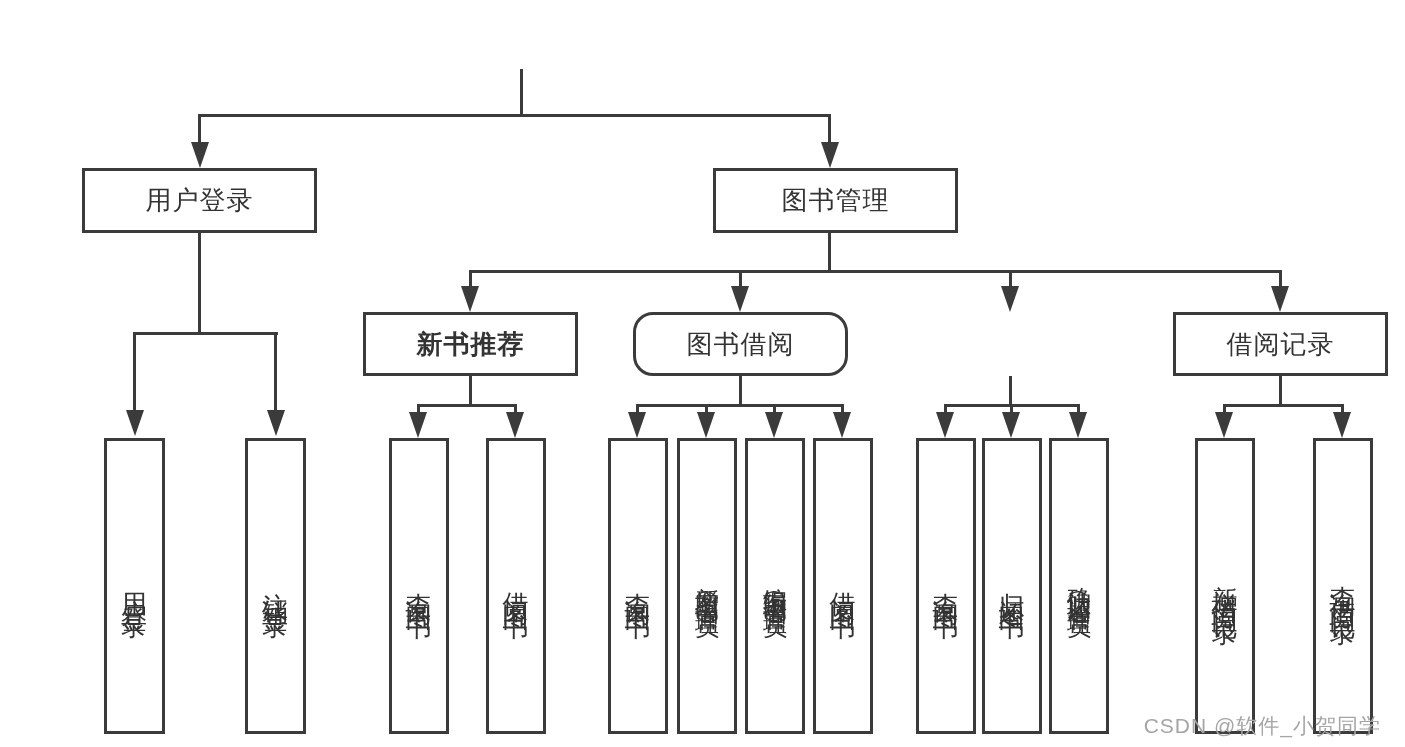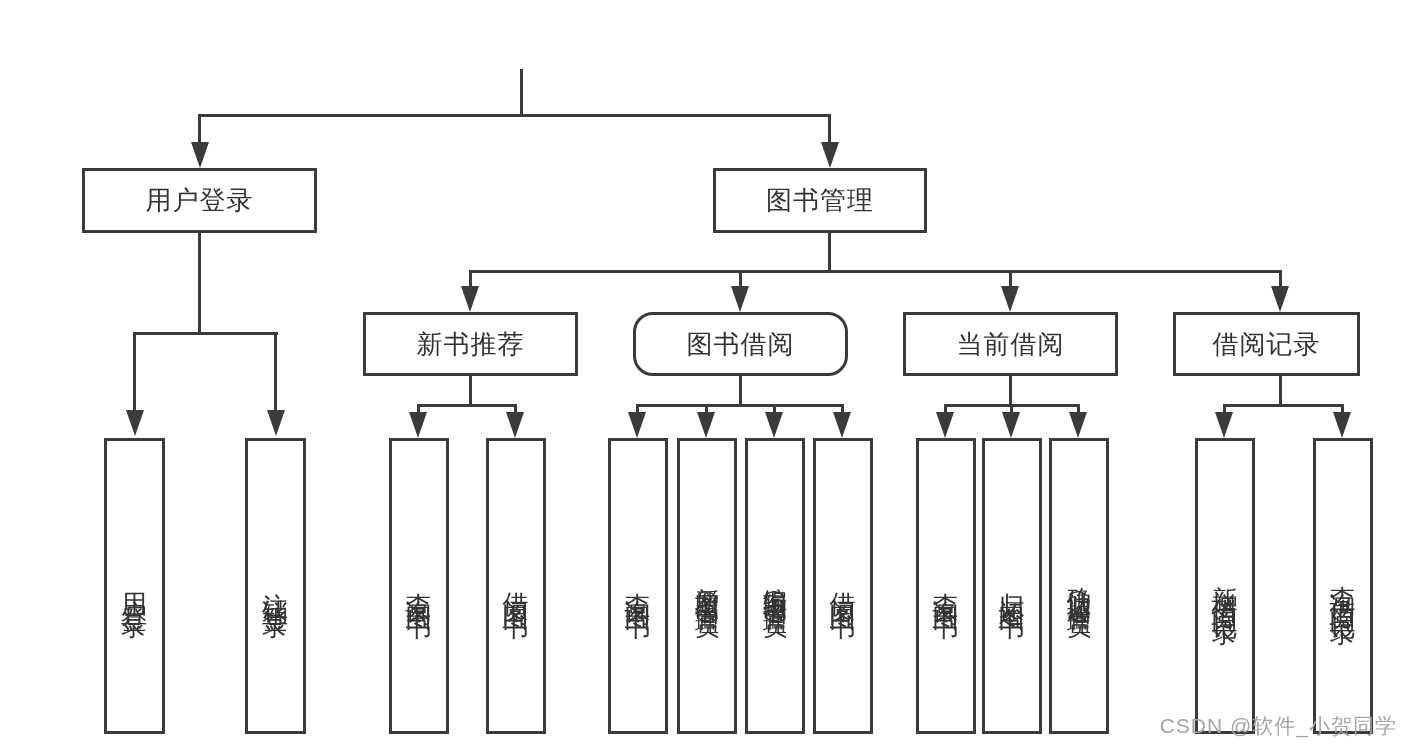--- a/index.html
+++ b/index.html
@@ -19,41 +19,41 @@
     font-size:26px;color:#333;letter-spacing:7px;line-height:1;
   }
   .box-v.dense span{font-size:24px;letter-spacing:4px;}
   .vline,.hline{position:absolute;background:#3b3b3b;}
   .tri{
     position:absolute;width:0;height:0;
     border-left:9px solid transparent;border-right:9px solid transparent;
     border-top:26px solid #3b3b3b;
   }
   #watermark{
-    position:absolute;top:712px;right:8px;font-size:21px;color:#a5a5a5;
+    position:absolute;top:712px;right:24px;font-size:21px;color:#a5a5a5;
     letter-spacing:1px;white-space:nowrap;z-index:5;
   }
 </style>
 </head>
 <body>
 
 <div id="stage">
 
 
   <div class="vline" style="left:520px;top:69px;width:3px;height:48px;"></div>
   <div class="hline" style="left:199px;top:114px;width:632px;height:3px;"></div>
   <div class="vline" style="left:198px;top:114px;width:3px;height:34px;"></div>
   <div class="tri" style="left:191px;top:142px;"></div>
   <div class="vline" style="left:828px;top:114px;width:3px;height:34px;"></div>
   <div class="tri" style="left:821px;top:142px;"></div>
 
   <div class="box box-h" style="left:82px;top:168px;width:235px;height:65px;">
     <span>用户登录</span>
   </div>
-  <div class="box box-h" style="left:713px;top:168px;width:214px;height:65px;">
+  <div class="box box-h" style="left:713px;top:168px;width:245px;height:65px;">
     <span>图书管理</span>
   </div>
 
   <div class="vline" style="left:198px;top:233px;width:3px;height:102px;"></div>
   <div class="hline" style="left:133px;top:332px;width:145px;height:3px;"></div>
   <div class="vline" style="left:133px;top:332px;width:3px;height:80px;"></div>
   <div class="tri" style="left:126px;top:410px;"></div>
   <div class="vline" style="left:274px;top:332px;width:3px;height:80px;"></div>
   <div class="tri" style="left:267px;top:410px;"></div>
 
@@ -61,30 +61,27 @@
   <div class="hline" style="left:469px;top:270px;width:813px;height:3px;"></div>
   <div class="vline" style="left:469px;top:270px;width:3px;height:18px;"></div>
   <div class="tri" style="left:461px;top:286px;"></div>
   <div class="vline" style="left:739px;top:270px;width:3px;height:18px;"></div>
   <div class="tri" style="left:731px;top:286px;"></div>
   <div class="vline" style="left:1009px;top:270px;width:3px;height:18px;"></div>
   <div class="tri" style="left:1001px;top:286px;"></div>
   <div class="vline" style="left:1279px;top:270px;width:3px;height:18px;"></div>
   <div class="tri" style="left:1271px;top:286px;"></div>
 
-  <div class="box box-h" style="left:363px;top:312px;width:215px;height:64px;">
+  <div class="box box-h" style="left:363px;top:312px;width:215px;height:64px;font-weight:bold;">
     <span>新书推荐</span>
   </div>
   <div class="box box-h" style="left:633px;top:312px;width:215px;height:64px;border-radius:20px;">
     <span>图书借阅</span>
   </div>
-  <div class="box box-h" style="left:903px;top:312px;width:215px;height:64px;">
-    <span>当前借阅</span>
-  </div>
-  <div class="box box-h" style="left:1173px;top:312px;width:187px;height:64px;">
+  <div class="box box-h" style="left:1173px;top:312px;width:215px;height:64px;">
     <span>借阅记录</span>
   </div>
 
   <div class="vline" style="left:469px;top:376px;width:3px;height:31px;"></div>
   <div class="hline" style="left:417px;top:404px;width:100px;height:3px;"></div>
   <div class="vline" style="left:417px;top:404px;width:3px;height:10px;"></div>
   <div class="tri" style="left:409px;top:412px;"></div>
   <div class="vline" style="left:514px;top:404px;width:3px;height:10px;"></div>
   <div class="tri" style="left:506px;top:412px;"></div>
 

